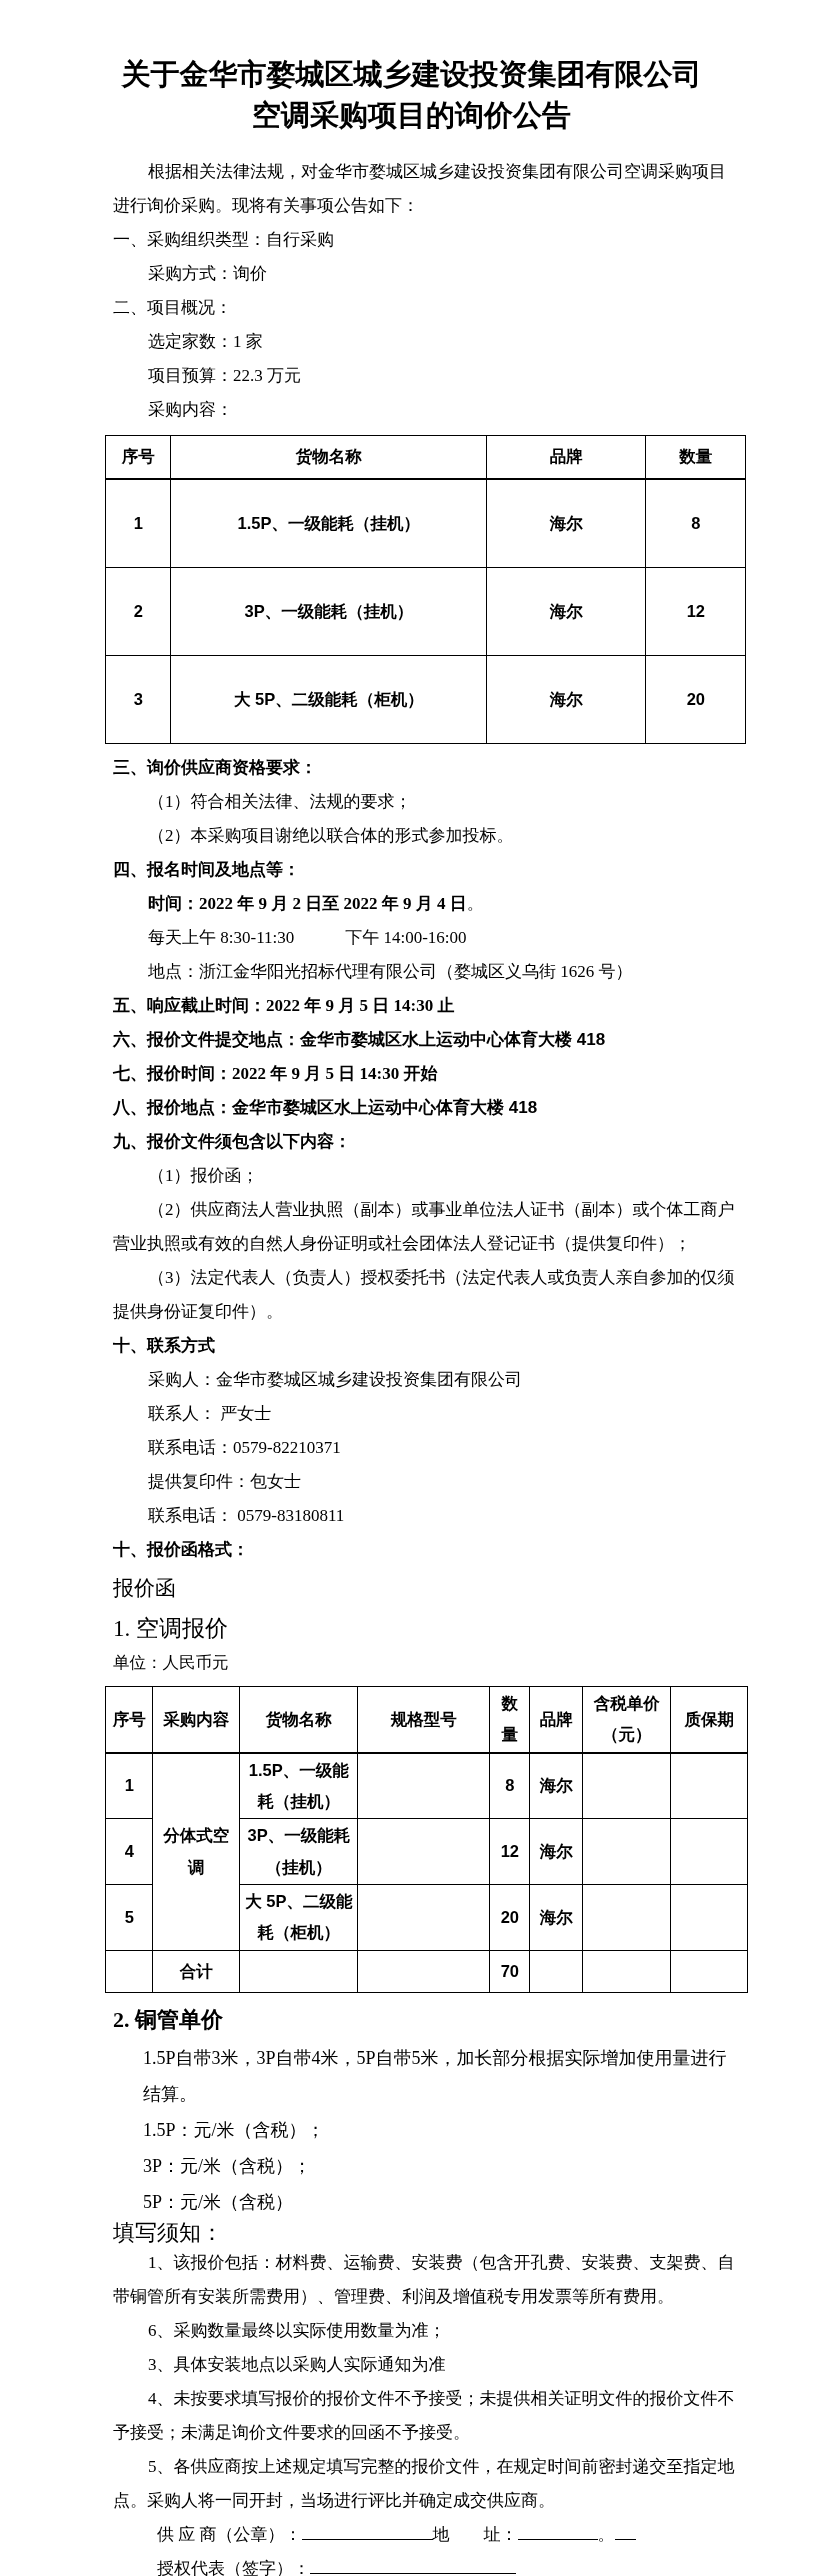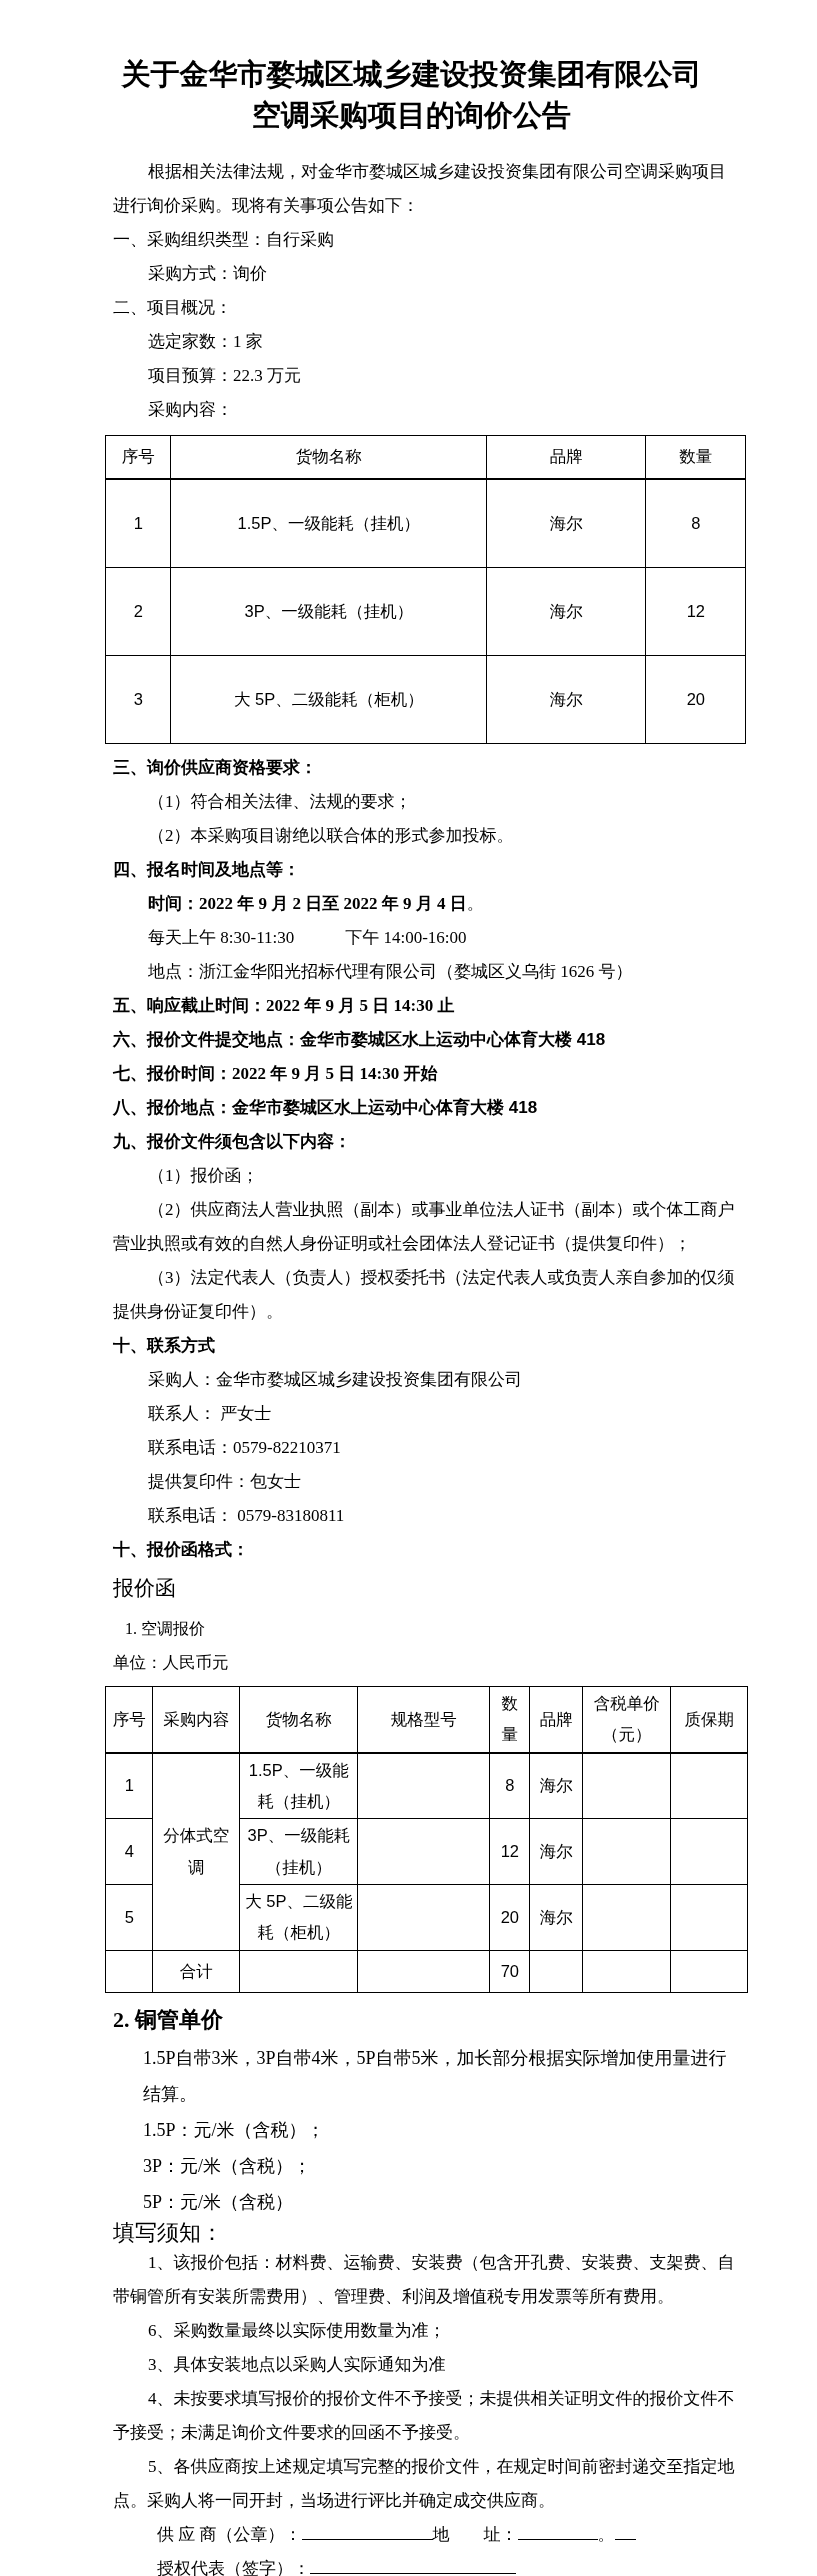--- a/index.html
+++ b/index.html
@@ -13,30 +13,30 @@
   .indent{text-indent:35px;}
   .doc-title{
     text-align:center;font-size:29px;font-weight:bold;line-height:41px;
     margin:0 -31px 0 -62px;
   }
   .title-gap{height:18.5px;}
   .bold-head{font-family:"Liberation Sans","DejaVu Sans",sans-serif;font-weight:bold;}
   .bu{font-weight:bold;text-underline-offset:4.6px;}
   table{border-collapse:collapse;width:641px;margin:8.2px 0 7.2px -7.7px;table-layout:fixed;}
   td{border:1px solid #000;text-align:center;vertical-align:middle;
-     font-size:16.5px;line-height:1.9;padding:1px 3.1px;word-break:break-all;}
+     font-size:16.5px;line-height:1.9;padding:1px 3.1px;word-break:break-all;font-weight:bold;}
   thead td{border-bottom:2.1px solid #000;}
   .t1 thead td{height:40px;}
   .t1 tbody td{height:85px;}
   .t2 thead td{height:62px;}
   .t2 tbody td{height:62px;}
   .t2 .total-row td{height:39px;}
   .sans{font-family:"Liberation Sans","DejaVu Sans",sans-serif;}
   .quote-title{font-size:21px;line-height:43px;margin-right:-36px;}
-  .quote-sec{font-size:16px;line-height:38px;margin-left:12px;}
+  .quote-sec{font-size:23px;line-height:38px;}
   .unit-note{padding-right:202px;font-size:16.5px;line-height:30px;}
   .copper-head{font-size:22px;font-weight:bold;line-height:40px;}
   .copper-block{margin-left:30px;}
   .copper-block p{font-size:18px;line-height:36px;}
   .notes-head{font-size:22px;line-height:26px;}
   .sig-line{text-indent:44px;}
   .blank{display:inline-block;border-bottom:1px solid #000;height:1.05em;vertical-align:baseline;}
 </style>
 </head>
 <body>

